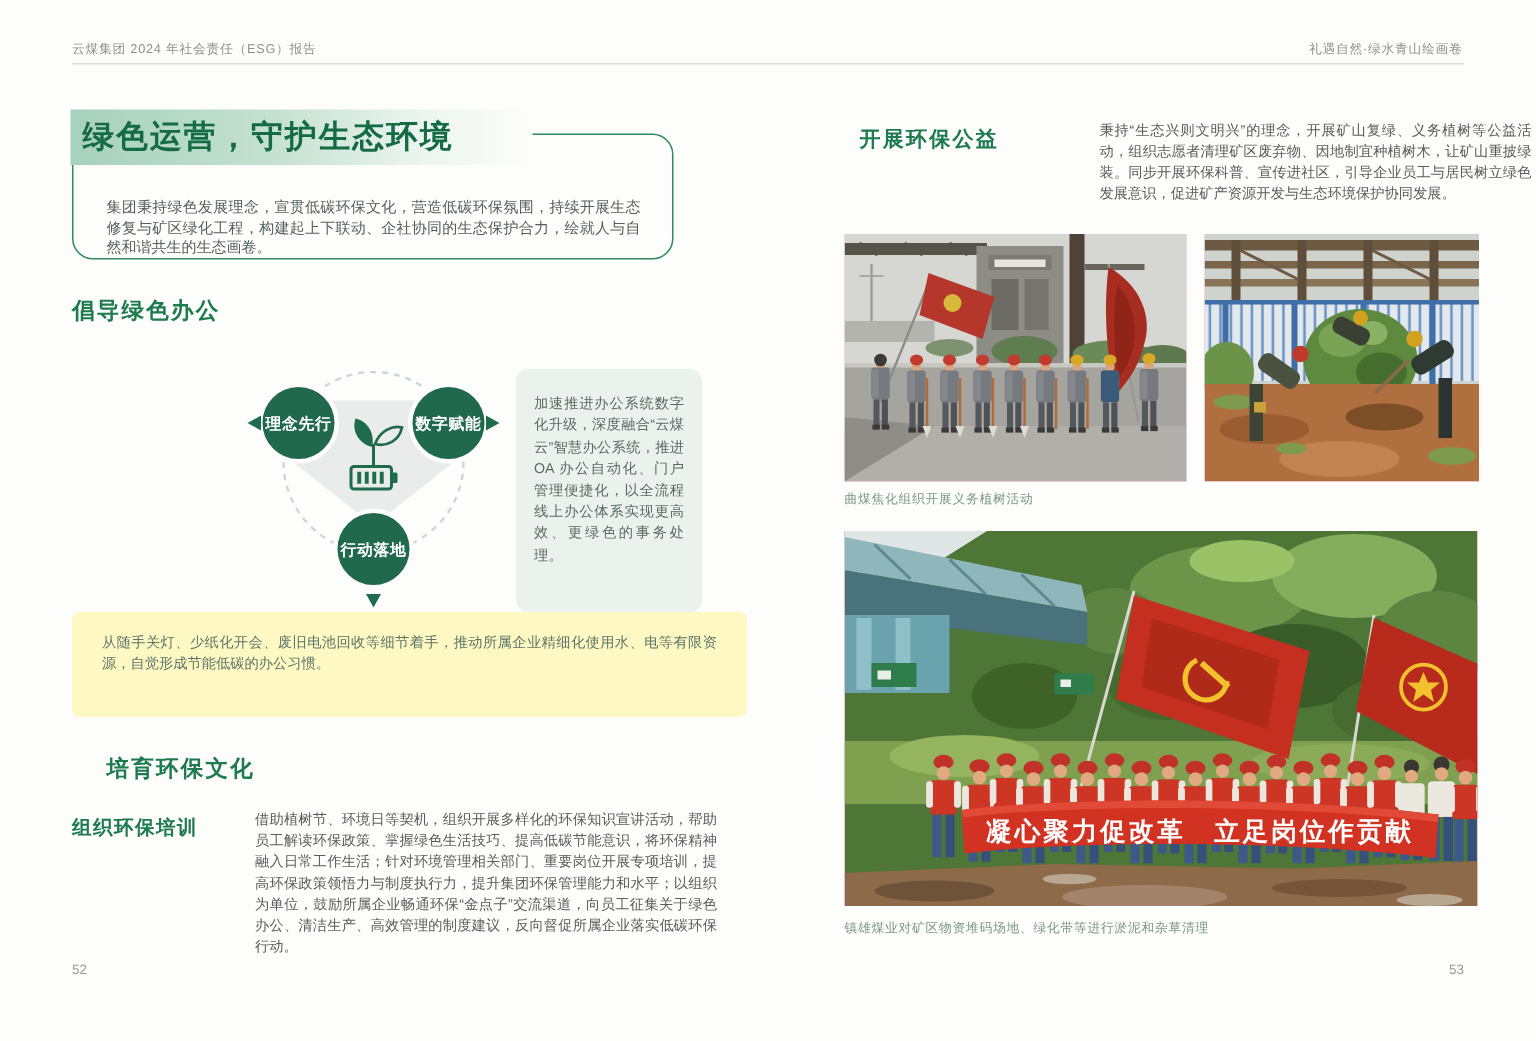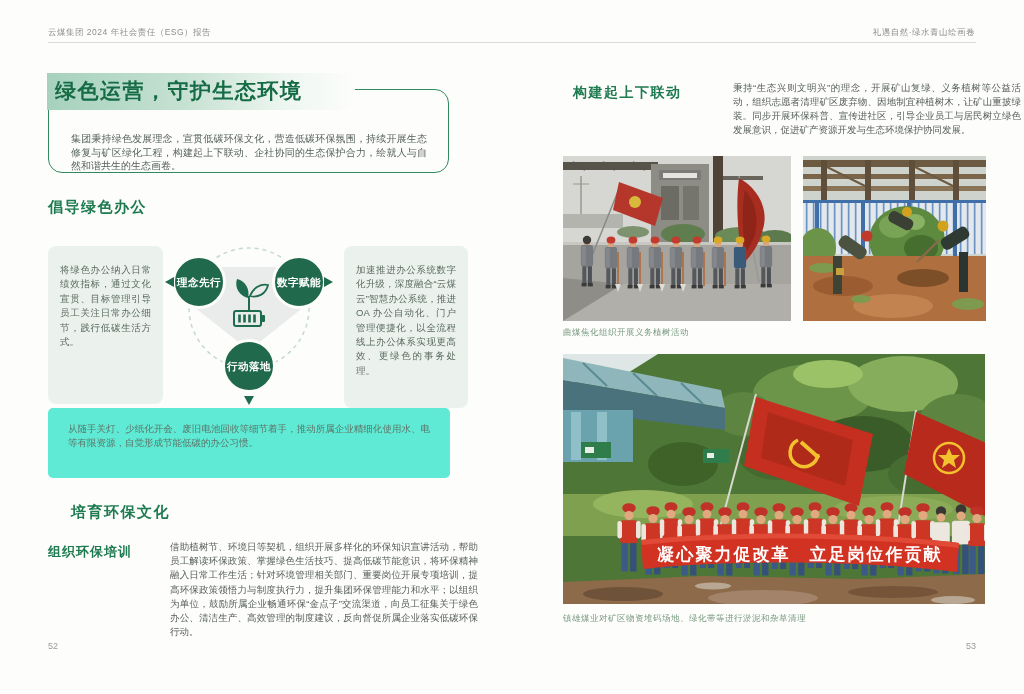--- a/index.html
+++ b/index.html
@@ -8,21 +8,21 @@
   .hdr-text{position:absolute;top:27px;font-size:8.5px;color:#8f8f8f;letter-spacing:.5px;white-space:nowrap;}
   .hdr-rule{position:absolute;left:48px;right:48px;top:42px;height:1px;background:#dcdcda;}
   .hero-box{position:absolute;left:48px;top:89px;width:399px;height:82px;border:1.3px solid #2f8a5e;border-radius:14px;}
   .hero-title{position:absolute;left:-2px;top:-17px;font-size:21px;font-weight:bold;color:#156b44;letter-spacing:1.5px;
     padding:4px 52px 5px 8px;background:linear-gradient(90deg,#a6d1bd 0%,#c6e1d2 45%,#eef6f1 78%,#fdfdfc 100%);white-space:nowrap;}
   .hero-body{position:absolute;left:22px;top:42px;width:356px;font-size:10px;line-height:13.6px;color:#55605b;text-align:justify;}
   .h2{position:absolute;font-size:15px;font-weight:bold;color:#1e7a4f;letter-spacing:1.5px;white-space:nowrap;}
   .h3{position:absolute;font-size:13px;font-weight:bold;color:#1e7a4f;letter-spacing:1px;white-space:nowrap;font-family:Liberation Mono, monospace;}
   .card{position:absolute;background:#ebf2ed;border-radius:8px;box-sizing:border-box;padding:17px 12px;
     font-size:9.5px;line-height:14.4px;color:#5a6a60;text-align:justify;}
-  .callout{position:absolute;left:48px;top:408px;width:402px;height:70px;background:#5eead4;border-radius:5px;
+  .callout{position:absolute;left:48px;top:408px;width:450px;height:70px;background:#fef9c3;border-radius:5px;
     box-sizing:border-box;padding:14px 20px;font-size:9.5px;line-height:13.6px;color:#5d7569;text-align:justify;}
   .body-col{position:absolute;font-size:9.5px;line-height:14.2px;color:#565e58;text-align:justify;}
   .caption{position:absolute;font-size:8.5px;color:#78997f;letter-spacing:.5px;white-space:nowrap;}
   .pagenum{position:absolute;top:641px;font-size:9px;color:#9a9a9a;}
   .photo{position:absolute;overflow:hidden;background:#f9a8d4;}
   svg{display:block;}
 </style>
 </head>
 <body>
 
@@ -32,21 +32,20 @@
   <div class="hdr-text" style="right:49px;">礼遇自然·绿水青山绘画卷</div>
   <div class="hdr-rule"></div>
 
   <div class="hero-box">
     <div class="hero-title">绿色运营，守护生态环境</div>
     <div class="hero-body">集团秉持绿色发展理念，宣贯低碳环保文化，营造低碳环保氛围，持续开展生态修复与矿区绿化工程，构建起上下联动、企社协同的生态保护合力，绘就人与自然和谐共生的生态画卷。</div>
   </div>
 
   <div class="h2" style="left:48px;top:198px;">倡导绿色办公</div>
 
-  <div class="card" style="left:48px;top:246px;width:115px;height:158px;">将绿色办公纳入日常绩效指标，通过文化宣贯、目标管理引导员工关注日常办公细节，践行低碳生活方式。</div>
   <div class="card" style="left:344px;top:246px;width:124px;height:162px;">加速推进办公系统数字化升级，深度融合“云煤云”智慧办公系统，推进 OA 办公自动化、门户管理便捷化，以全流程线上办公体系实现更高效、更绿色的事务处理。</div>
 
   <svg style="position:absolute;left:163px;top:238px;" width="194" height="174" viewBox="0 0 194 174">
     <circle cx="86" cy="70" r="60" fill="none" stroke="#c5dacd" stroke-width="1.5" stroke-dasharray="4 4"></circle>
     <path d="M59 34 L113 34 L139 64 L86 106 L33 64 Z" fill="#e9ecea" stroke="#e9ecea" stroke-width="10" stroke-linejoin="round"></path>
     <g stroke="#1f6b4e" fill="none" stroke-width="2">
       <path d="M86 73 L86 58"></path>
       <path d="M85 60 C77 58 71 50 74 41 C83 43 87 52 85 60 Z" fill="#1f6b4e" stroke="none"></path>
       <path d="M87 58 C90 50 98 45 105 47 C103 56 95 60 87 58 Z" stroke-width="1.8"></path>
       <rect x="71" y="73" width="27" height="15" rx="2"></rect>
@@ -68,21 +67,21 @@
   </svg>
 
   <div class="callout">从随手关灯、少纸化开会、废旧电池回收等细节着手，推动所属企业精细化使用水、电等有限资源，自觉形成节能低碳的办公习惯。</div>
 
   <div class="h2" style="left:48px;top:503px;margin-left:23px;">培育环保文化</div>
   <div class="h3" style="left:48px;top:543px;">组织环保培训</div>
   <div class="body-col" style="left:170px;top:540px;width:308px;">借助植树节、环境日等契机，组织开展多样化的环保知识宣讲活动，帮助员工解读环保政策、掌握绿色生活技巧、提高低碳节能意识，将环保精神融入日常工作生活；针对环境管理相关部门、重要岗位开展专项培训，提高环保政策领悟力与制度执行力，提升集团环保管理能力和水平；以组织为单位，鼓励所属企业畅通环保“金点子”交流渠道，向员工征集关于绿色办公、清洁生产、高效管理的制度建议，反向督促所属企业落实低碳环保行动。</div>
 
   <div class="pagenum" style="left:48px;">52</div>
 
-  <div class="h2" style="left:573px;top:84px;font-size:14px;">构建起上下联动</div>
+  <div class="h2" style="left:573px;top:84px;font-size:14px;">开展环保公益</div>
   <div class="body-col" style="left:733px;top:81px;width:288px;line-height:14px;">秉持“生态兴则文明兴”的理念，开展矿山复绿、义务植树等公益活动，组织志愿者清理矿区废弃物、因地制宜种植树木，让矿山重披绿装。同步开展环保科普、宣传进社区，引导企业员工与居民树立绿色发展意识，促进矿产资源开发与生态环境保护协同发展。</div>
 
   <div class="photo" style="left:563px;top:156px;width:228px;height:165px;">
     <svg width="228" height="165" viewBox="0 0 228 165">
       <defs>
         <g id="paBody">
           <circle cx="0" cy="6" r="2.8" fill="#d8a57f"></circle>
           <rect x="-5.5" y="8" width="11" height="19" rx="2" fill="#76797d"></rect>
           <rect x="-5" y="9" width="4" height="17" fill="#84878b"></rect>
           <rect x="-4.2" y="27" width="3.6" height="16" fill="#55585c"></rect>

